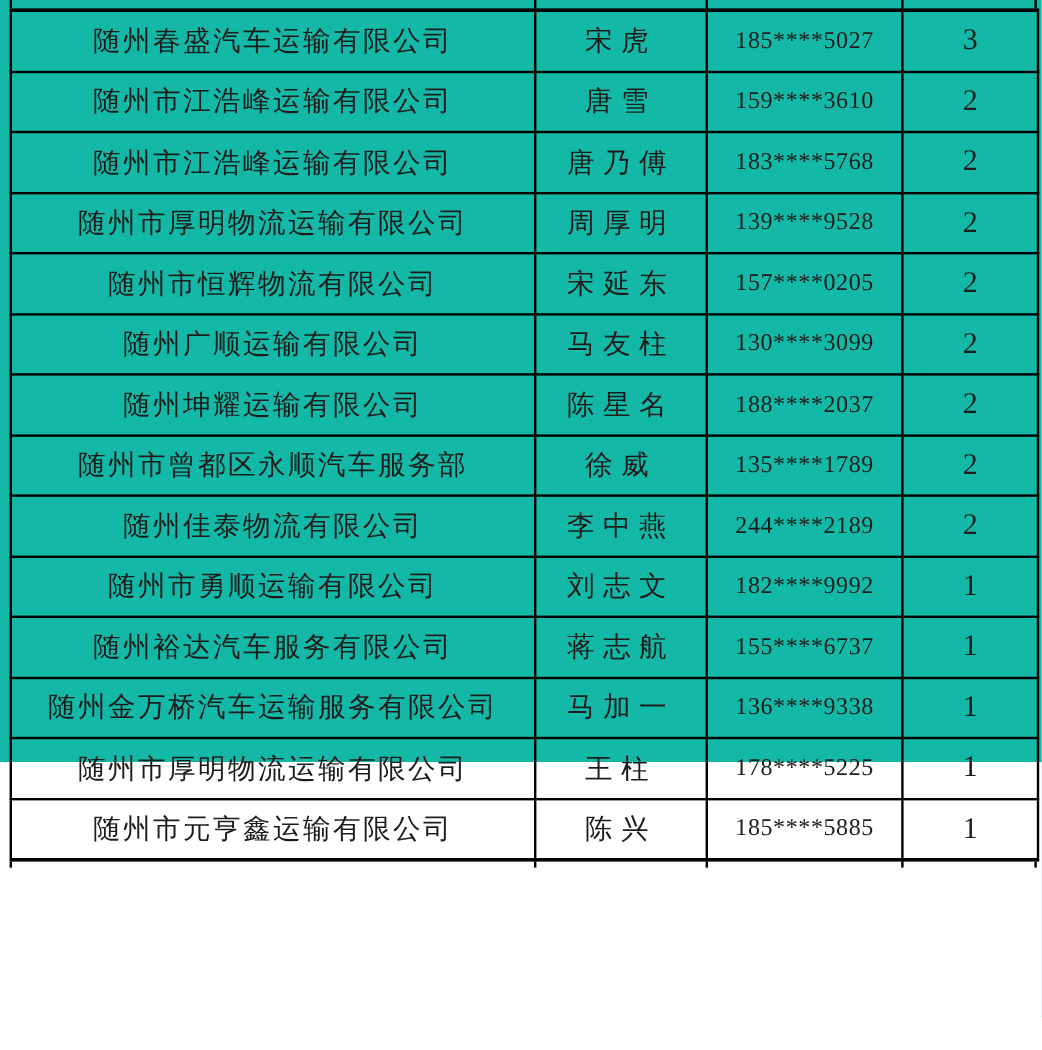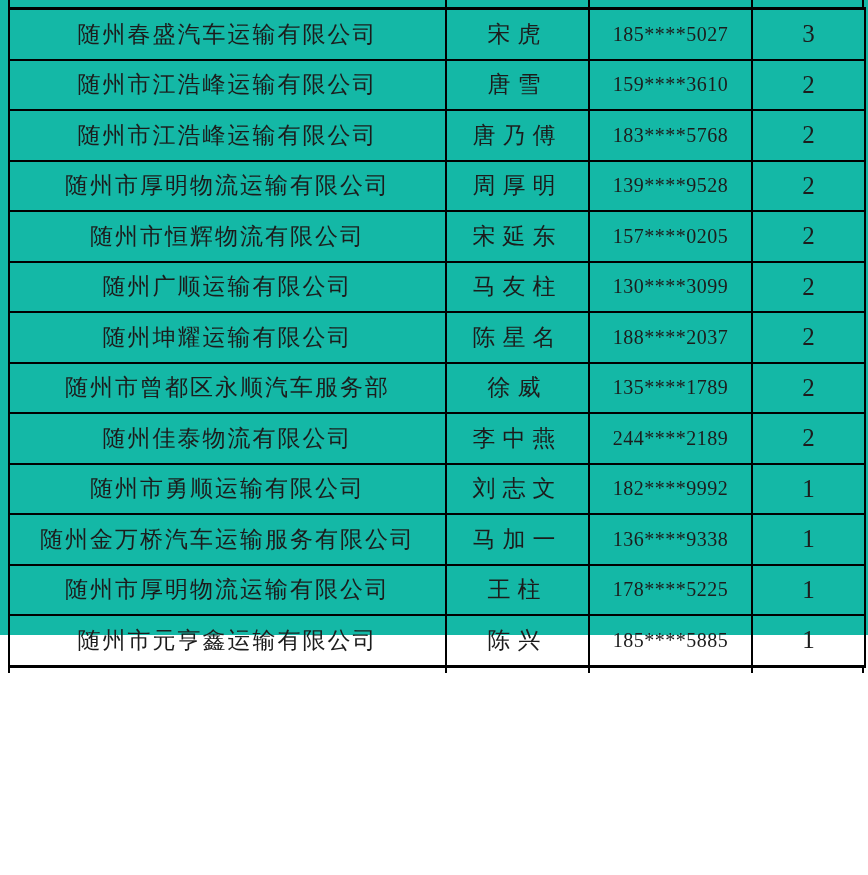--- a/index.html
+++ b/index.html
@@ -162,20 +162,26 @@
     <td class="c-count">2</td>
   </tr>
 
   <tr>
     <td class="c-company">随州市勇顺运输有限公司</td>
     <td class="c-contact">刘志文</td>
     <td class="c-phone">182****9992</td>
     <td class="c-count">1</td>
   </tr>
 
+  <tr>
+    <td class="c-company">随州裕达汽车服务有限公司</td>
+    <td class="c-contact">蒋志航</td>
+    <td class="c-phone">155****6737</td>
+    <td class="c-count">1</td>
+  </tr>
 
   <tr>
     <td class="c-company">随州金万桥汽车运输服务有限公司</td>
     <td class="c-contact">马加一</td>
     <td class="c-phone">136****9338</td>
     <td class="c-count">1</td>
   </tr>
 
 
 

